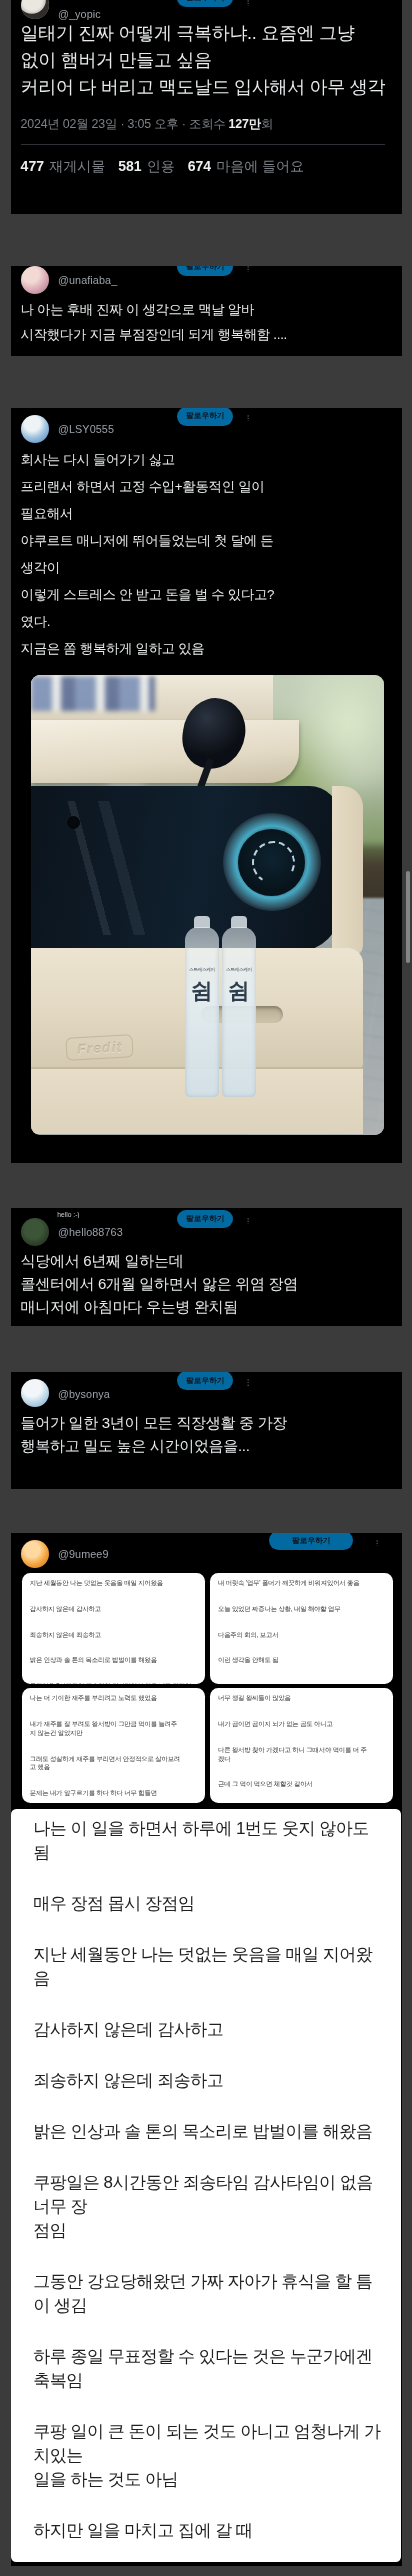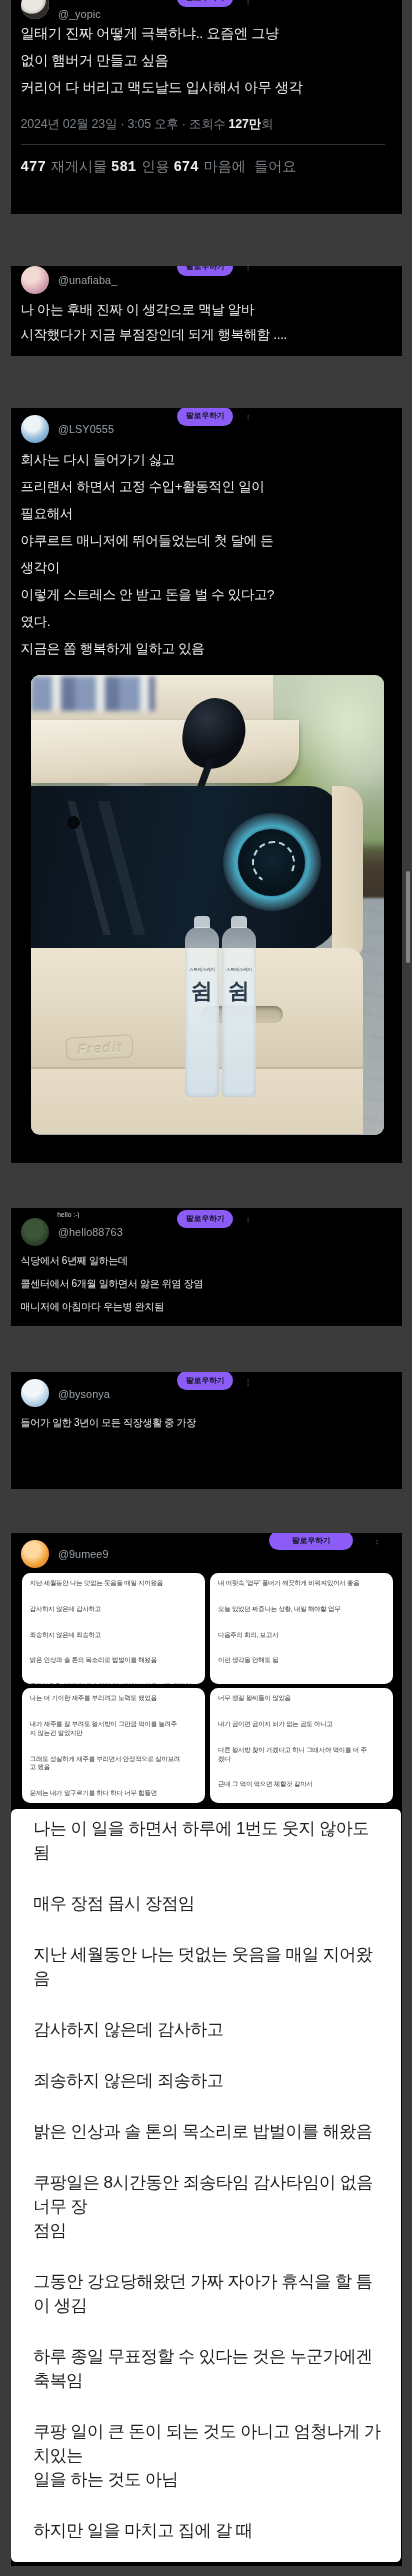--- a/index.html
+++ b/index.html
@@ -10,43 +10,43 @@
   
   .thead{position:relative;display:flex;align-items:flex-start;padding:0 0 0 9.3px;}
   .avatar{width:28px;height:28px;border-radius:50%;flex:0 0 28px;}
   .av-yopic{background:radial-gradient(circle at 40% 35%,#e9e7df 0 38%,#b9b7ae 60%,#6b6a64 100%);box-shadow:inset -3.1px -5.2px 0 #2e2d2a;}
   .av-una{background:radial-gradient(circle at 35% 30%,#f3d9d4 0 30%,#d9a8b4 60%,#9f7486 100%);}
   .av-lsy{background:radial-gradient(circle at 40% 30%,#eef3f6 0 30%,#9ec3df 55%,#4a7fb5 100%);}
   .av-hello{background:radial-gradient(circle at 45% 40%,#3c5438 0 40%,#24351f 80%,#17241a 100%);}
   .av-sonya{background:radial-gradient(circle at 40% 30%,#f2f6f8 0 35%,#bcd7e8 60%,#7aa4c4 100%);}
   .av-gumee{background:radial-gradient(circle at 40% 35%,#ffd9a0 0 30%,#f2a23c 60%,#c96f1e 100%);}
   .handle{margin-left:9.3px;padding-top:8.2px;font-size:10.8px;color:#9aa2a8;letter-spacing:0.1px;}
-  .pill{position:absolute;top:-8.2px;height:18.5px;border-radius:9.8px;background:#8b5cf6;color:#0f1419;
+  .pill{position:absolute;top:-8.2px;height:18.5px;border-radius:9.8px;background:#0369a1;color:#0f1419;
         font-size:7.7px;font-weight:bold;display:flex;align-items:center;justify-content:center;overflow:hidden;}
   .pill-a{left:166px;width:56px;}
   .pill-b{left:258px;width:84px;}
   .dots{position:absolute;top:0px;color:#9aa2a8;font-size:7.7px;line-height:7.2px;height:6.2px;overflow:hidden;}
   .dots-a{left:233px;}
   .dots-b{left:362px;}
   
   .tlines{padding-left:9.3px;color:#e9ebec;letter-spacing:-0.3px;}
-  .tl-27 .tweet-line{font-size:14px;line-height:27px;}
+  .tl-27 .tweet-line{font-size:18px;line-height:27px;}
   .tl-26 .tweet-line{font-size:13.4px;line-height:27px;}
   .tl-48 .tweet-line{font-size:13.4px;line-height:25px;}
-  .tl-44 .tweet-line{font-size:10px;line-height:23px;}
+  .tl-44 .tweet-line{font-size:15px;line-height:23px;}
   .tl-30 .tweet-line{font-size:15.5px;line-height:26px;}
   
   #card-main{height:214px;}
   #card-main .thead{padding-top:0;}
   #card-main .avatar{margin-top:-9.3px;}
   #card-main .pill{top:-11.3px;}
   .timestamp{padding:14.4px 0 0 9.3px;font-size:12.4px;color:#7d8287;letter-spacing:-0.2px;}
   .timestamp b{color:#eceeef;font-weight:bold;margin-left:3.1px;}
   .divider{margin:11.3px 0 0 9.3px;width:364px;height:1px;background:#2e3236;}
-  .stats{display:flex;gap:4px;padding:13.4px 0 0 9.3px;font-size:14px;color:#7d8287;font-family:Liberation Mono, monospace;}
+  .stats{display:flex;gap:13px;padding:13.4px 0 0 9.3px;font-size:14px;color:#7d8287;}
   .stats b{color:#eceeef;margin-right:5.2px;font-weight:bold;}
   
   .heading{margin:6.2px 0 0 6.7px;height:13.4px;font-size:9.8px;font-weight:bold;color:#ededed;}
   
   .photo{position:relative;width:353px;height:460px;margin:12.4px 0 0 19.6px;border-radius:9.3px;overflow:hidden;background:#9fa89b;}
   .ph-blobs{position:absolute;inset:-10.3px;filter:blur(6.2px);background:
     radial-gradient(93px 113px at 88% 12%,#dbe8c8 0%,rgba(219,232,200,0) 70%),
     radial-gradient(113px 134px at 70% 28%,#8aa45e 0%,rgba(138,164,94,0) 70%),
     radial-gradient(134px 155px at 96% 45%,#6d8a4a 0%,rgba(109,138,74,0) 70%),
     radial-gradient(103px 124px at 55% 6%,#c2cdb4 0%,rgba(194,205,180,0) 70%),
@@ -244,20 +244,21 @@
       <div class="avatar av-sonya"></div>
       <div class="handle">@bysonya</div>
       <div class="pill pill-a">
           <span>팔로우하기</span>
         </div>
       <div class="dots dots-a">⋮</div>
     </div>
     <div class="tlines tl-44 mt6">
 
         <div class="tweet-line">들어가 일한 3년이 모든 직장생활 중 가장</div>
+        <div class="tweet-line">행복하고 밀도 높은 시간이었음을...</div>
       </div>
   </div>
 
   <div class="card" id="card-gumee">
     <div class="thead">
       <div class="avatar av-gumee"></div>
       <div class="handle">@9umee9</div>
       <div class="pill pill-b">
           <span>팔로우하기</span>
         </div>

